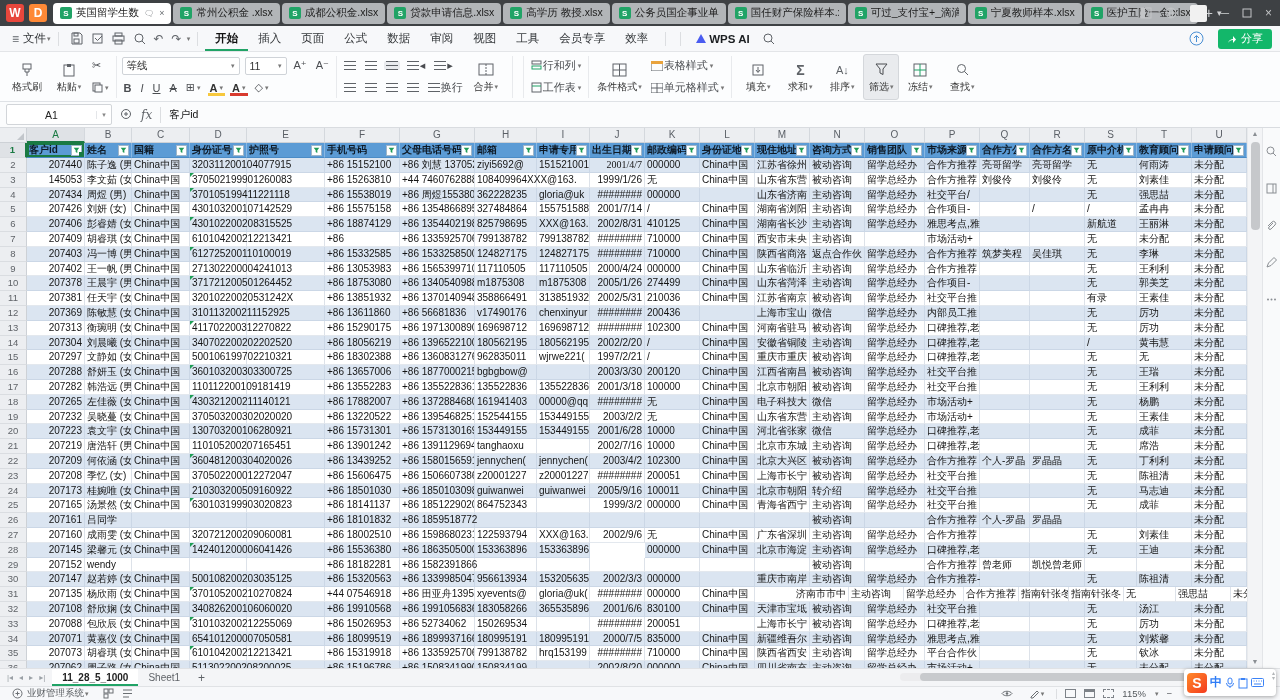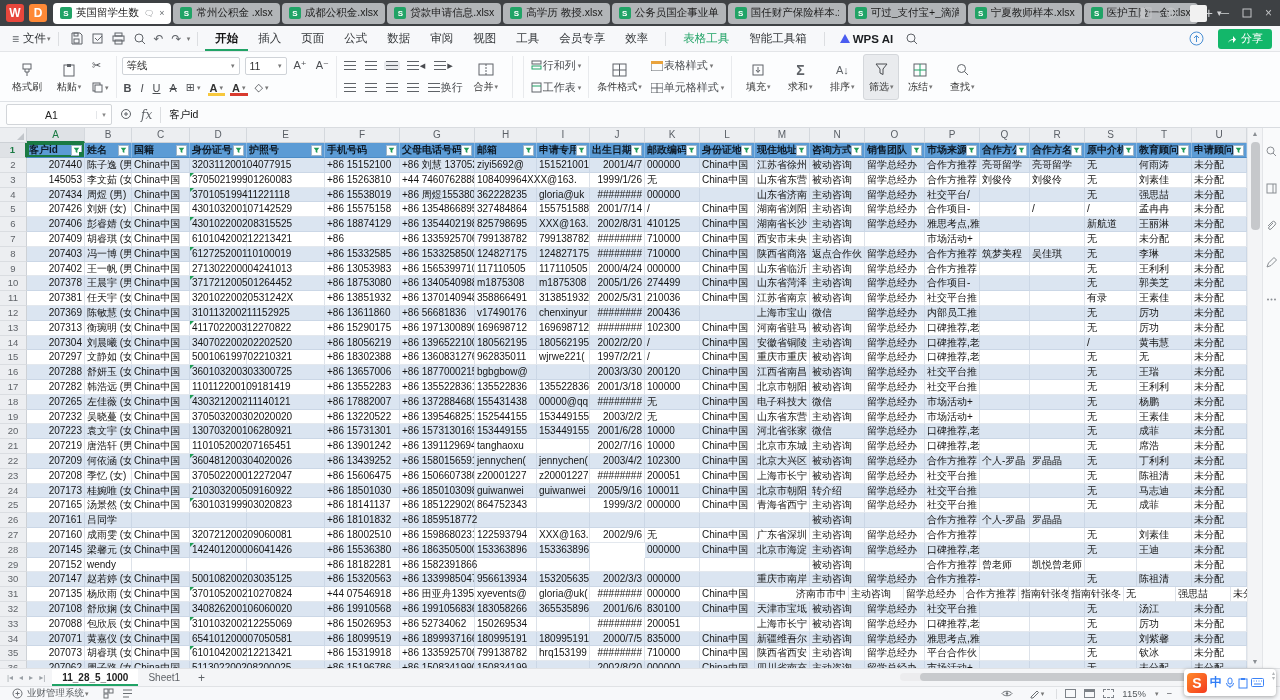--- a/index.html
+++ b/index.html
@@ -240,24 +240,20 @@
       <div class="mtab">页面</div>
       <div class="mtab">公式</div>
       <div class="mtab">数据</div>
       <div class="mtab">审阅</div>
       <div class="mtab">视图</div>
       <div class="mtab">工具</div>
       <div class="mtab">会员专享</div>
       <div class="mtab">效率</div>
     </div>
   <span class="msep"></span>
-  <div id="menu-ctx" style="display:flex;align-items:center;">
-      <div class="mtab green">表格工具</div>
-      <div class="mtab">智能工具箱</div>
-    </div>
   <span class="msep"></span>
   <span id="wpsai">
       <span id="ai-logo"></span>
       <span>WPS AI</span>
     </span>
   <span class="micon">
       <svg width="13" height="13" viewBox="0 0 13 13">
         <circle cx="6" cy="6" r="4" fill="none" stroke="#5f6368"></circle>
         <path d="M9 9l3 3" stroke="#5f6368"></path>
       </svg>
@@ -740,21 +736,21 @@
       <div class="rn">2</div>
       <div class="cell rt" style="width: 58px;">207440</div>
       <div class="cell" style="width: 47px;">陈子逸 (男</div>
       <div class="cell" style="width: 58px;">China中国</div>
       <div class="cell ovf" style="width: 57px;">320311200104077915</div>
       <div class="cell" style="width: 78px;"></div>
       <div class="cell" style="width: 75px;">+86 15152100</div>
       <div class="cell" style="width: 75px;">+86 刘慧 137052</div>
       <div class="cell" style="width: 62px;">ziyi5692@</div>
       <div class="cell" style="width: 53px;">151521001</div>
-      <div class="cell rt" style="width: 55px;">2001/4/7</div>
+      <div class="cell rt" style="width: 55px; font-family: Liberation Serif, serif;">2001/4/7</div>
       <div class="cell" style="width: 55px;">000000</div>
       <div class="cell" style="width: 55px;">China中国</div>
       <div class="cell" style="width: 55px;">江苏省徐州</div>
       <div class="cell" style="width: 55px;">被动咨询</div>
       <div class="cell" style="width: 60px;">留学总经办</div>
       <div class="cell" style="width: 55px;">合作方推荐</div>
       <div class="cell" style="width: 50px;">亮哥留学</div>
       <div class="cell" style="width: 55px;">亮哥留学</div>
       <div class="cell" style="width: 52px;">无</div>
       <div class="cell" style="width: 55px;">何雨涛</div>
@@ -1122,21 +1118,21 @@
     </div>
     <div class="row band">
       <div class="rn">18</div>
       <div class="cell rt" style="width: 58px;">207265</div>
       <div class="cell" style="width: 47px;">左佳薇 (女</div>
       <div class="cell" style="width: 58px;">China中国</div>
       <div class="cell ovf" style="width: 57px;">430321200211140121<i class="tri"></i></div>
       <div class="cell" style="width: 78px;"></div>
       <div class="cell" style="width: 75px;">+86 17882007</div>
       <div class="cell" style="width: 75px;">+86 1372884680</div>
-      <div class="cell" style="width: 62px;">155431438</div>
+      <div class="cell" style="width: 62px;">161941403</div>
       <div class="cell" style="width: 53px;">00000@qq</div>
       <div class="cell rt" style="width: 55px;">########</div>
       <div class="cell" style="width: 55px;">无</div>
       <div class="cell" style="width: 55px;">China中国</div>
       <div class="cell" style="width: 55px;">电子科技大</div>
       <div class="cell" style="width: 55px;">微信</div>
       <div class="cell" style="width: 60px;">留学总经办</div>
       <div class="cell ovf" style="width: 55px;">市场活动+</div>
       <div class="cell" style="width: 50px;"></div>
       <div class="cell" style="width: 55px;"></div>

